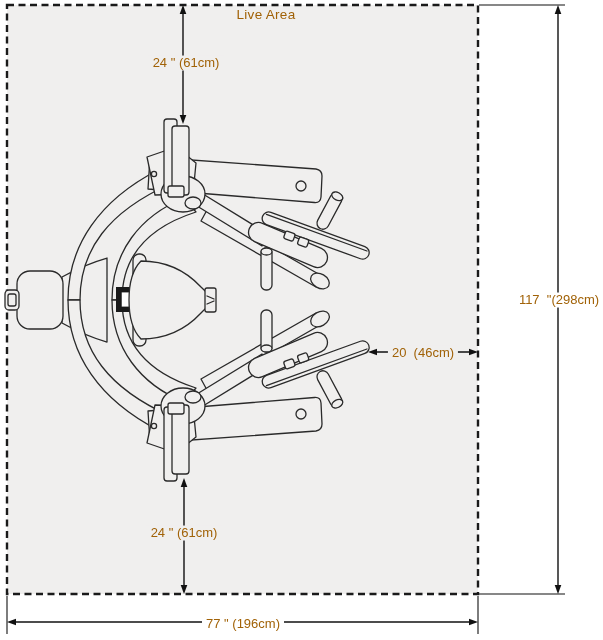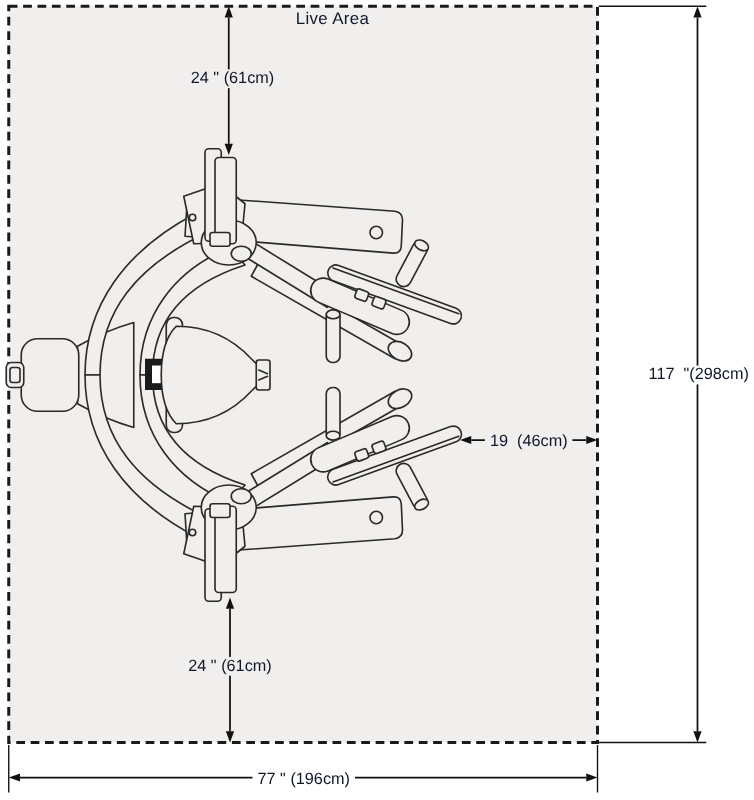--- a/index.html
+++ b/index.html
@@ -6,21 +6,21 @@
   body{
     width:603px;height:640px;background:#ffffff;
     font-family:"Liberation Sans","DejaVu Sans",sans-serif;
     color:#151515;
   }
   .canvas{position:relative;width:603px;height:640px;background:#ffffff;overflow:hidden;}
   .canvas svg{position:absolute;left:0;top:0;display:block;}
   .lbl{
     position:absolute;transform:translate(-50%,-50%);
     font-size:13px;line-height:1.15;white-space:pre;
-    padding:0 4px;color:#0f172a;
+    padding:0 4px;color:#a16207;
   }
   .lbl.on-gray{background:#f0efee;}
   .lbl.on-white{background:#ffffff;}
   .lbl.title{font-size:13.5px;letter-spacing:.3px;background:transparent;}
   .mach{fill:#f0efee;stroke:#2a2a2a;stroke-width:1.3;stroke-linejoin:round;stroke-linecap:round;}
   .dimln{stroke:#111;stroke-width:1.4;fill:none;}
   .extln{stroke:#111;stroke-width:1.1;fill:none;}
   .dimarrow{fill:#111;stroke:none;}
 </style>
 </head>
@@ -135,14 +135,14 @@
   <span class="lbl title" style="left:266px;top:15px">Live Area</span>
 
   <span class="lbl on-gray" style="left:186px;top:63px">24 " (61cm)</span>
 
   <span class="lbl on-gray" style="left:184px;top:533px">24 " (61cm)</span>
 
   <span class="lbl on-white" style="left:559px;top:300px">117  "(298cm)</span>
 
   <span class="lbl on-white" style="left:243px;top:624px">77 " (196cm)</span>
 
-  <span class="lbl on-gray" style="left:423px;top:353px">19  (46cm)</span>
+  <span class="lbl on-gray" style="left:423px;top:353px">20  (46cm)</span>
 </div>
 
 </body></html>

